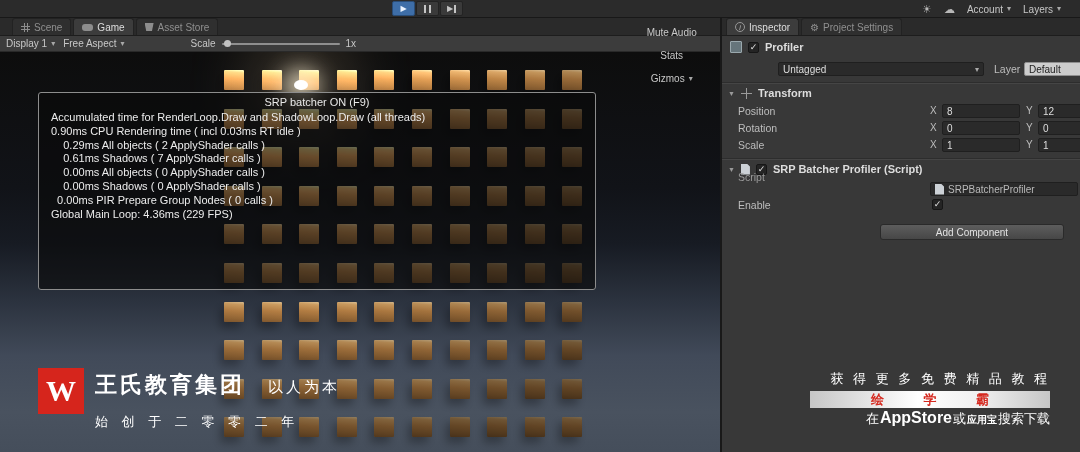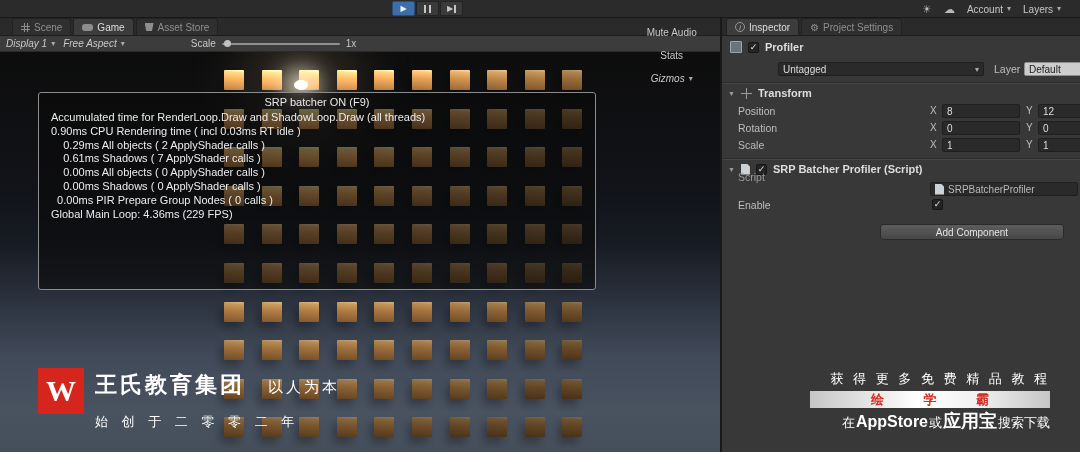--- a/index.html
+++ b/index.html
@@ -43,21 +43,21 @@
     font-size:7px; font-style:italic; display:inline-flex; align-items:center; justify-content:center; }
   .icn-cube{ width:12px; height:12px; background:#66757b; border:1px solid #9aa8ad; border-radius:1px; }
   .icn-transform{ position:relative; width:11px; height:11px; }
   .icn-transform::before{ content:''; position:absolute; left:5px; top:0; width:1.5px; height:11px; background:#9b9b9b; }
   .icn-transform::after{ content:''; position:absolute; top:5px; left:0; width:11px; height:1.5px; background:#9b9b9b; }
   .icn-page{ width:9px; height:11px; background:#ccd1d6; clip-path:polygon(0 0,65% 0,100% 28%,100% 100%,0 100%); }
   
   .game-toolbar{ position:absolute; top:36px; left:0; width:720px; height:16px; background:#3c3c3c;
     border-bottom:1px solid #292929; display:flex; align-items:center; font-size:10px; color:#c8c8c8;
     padding:0 6px; gap:8px; z-index:5; white-space:nowrap; }
-  .gt-dd{ display:flex; align-items:center; gap:4px;font-style:italic; }
+  .gt-dd{ display:flex; align-items:center; gap:4px; }
   .scale-wrap{ display:flex; align-items:center; gap:6px; margin-left:58px; }
   .slider-track{ position:relative; width:118px; height:2px; background:#8f8f8f; border-radius:1px; }
   .slider-thumb{ position:absolute; left:2px; top:-3px; width:7px; height:7px; border-radius:50%; background:#c2c2c2; }
   .gt-right{ margin-left:auto; display:flex; align-items:center; gap:12px; padding-right:2px;flex-direction:column; }
   
   .game-view{ position:absolute; top:52px; left:0; width:720px; height:400px; overflow:hidden;
     background:linear-gradient(180deg,#0d0d0d 0%,#111318 34%,#171b23 48%,#2b323e 62%,#414a59 76%,#49525f 90%,#454e5b 100%); }
   .cube{ position:absolute; width:20px; height:20px; border-radius:1px;
     background:linear-gradient(185deg,#eed09e 0%,#dca867 14%,#c28849 45%,#a3713b 78%,#8b5f32 100%);
     box-shadow:-4px 6px 8px rgba(0,0,0,0.28); z-index:1; }
@@ -96,21 +96,21 @@
   #wm-brand{ left:95px; top:370px; font-size:22px; font-weight:bold; letter-spacing:3px; }
   #wm-slogan{ left:268px; top:378px; font-size:15px; letter-spacing:3px; }
   #wm-since{ left:95px; top:413px; font-size:13px; letter-spacing:5px; }
   #wm-l1{ right:30px; top:370px; font-size:13px; letter-spacing:3px; }
   #wm-banner{ right:30px; top:391px; width:240px; height:17px;
     background:linear-gradient(90deg,#c6c6c6 0%,#ffffff 45%,#f0f0f0 70%,#c6c6c6 100%);
     color:#d5281e; font-weight:bold; font-size:13px; letter-spacing:18px;
     display:flex; align-items:center; justify-content:center; padding-left:18px; }
   #wm-l3{ right:30px; top:409px; font-size:13px; display:flex; align-items:baseline; gap:1px; }
   #wm-l3 .store{ font-size:16px; font-weight:bold; }
-  #wm-l3 .store2{ font-size:18px; font-weight:bold; }
+  #wm-l3 .store2{ font-size:10px; font-weight:bold; }
 </style>
 </head>
 <body>
 
 <div id="root">
 
   <div class="topbar">
     <div class="playctrls">
       <div class="pbtn active">
         <span class="glyph">▶</span>

